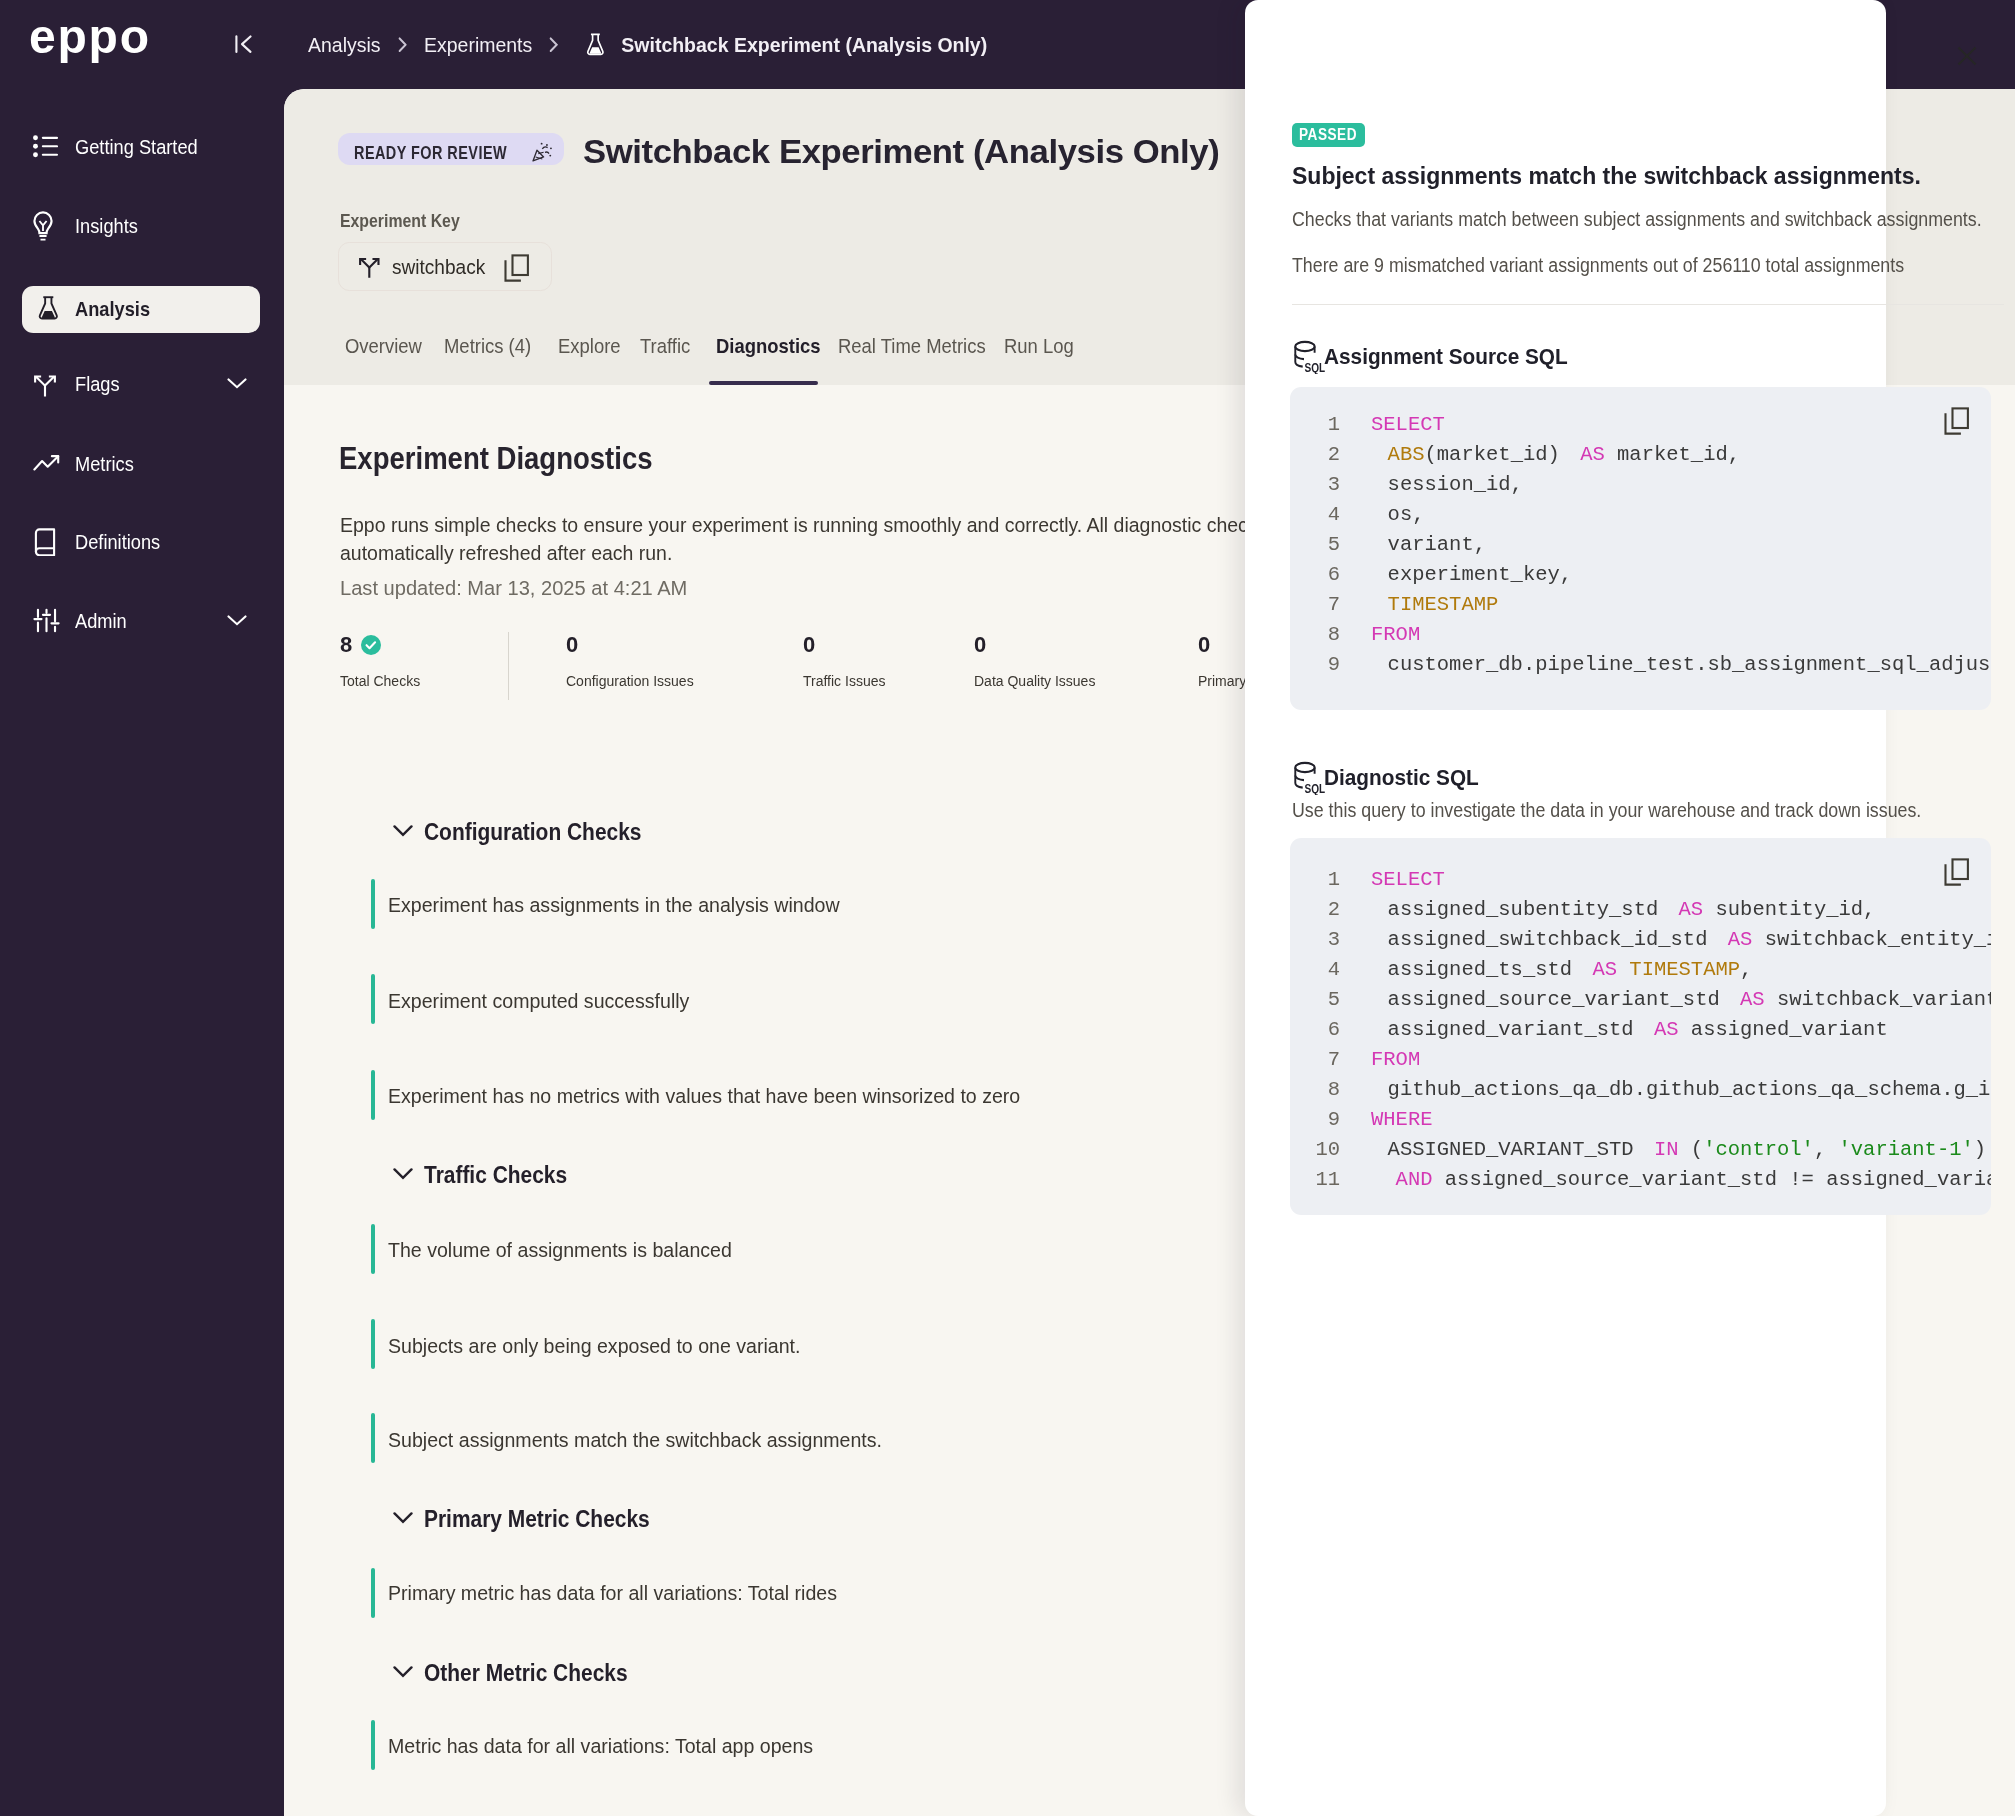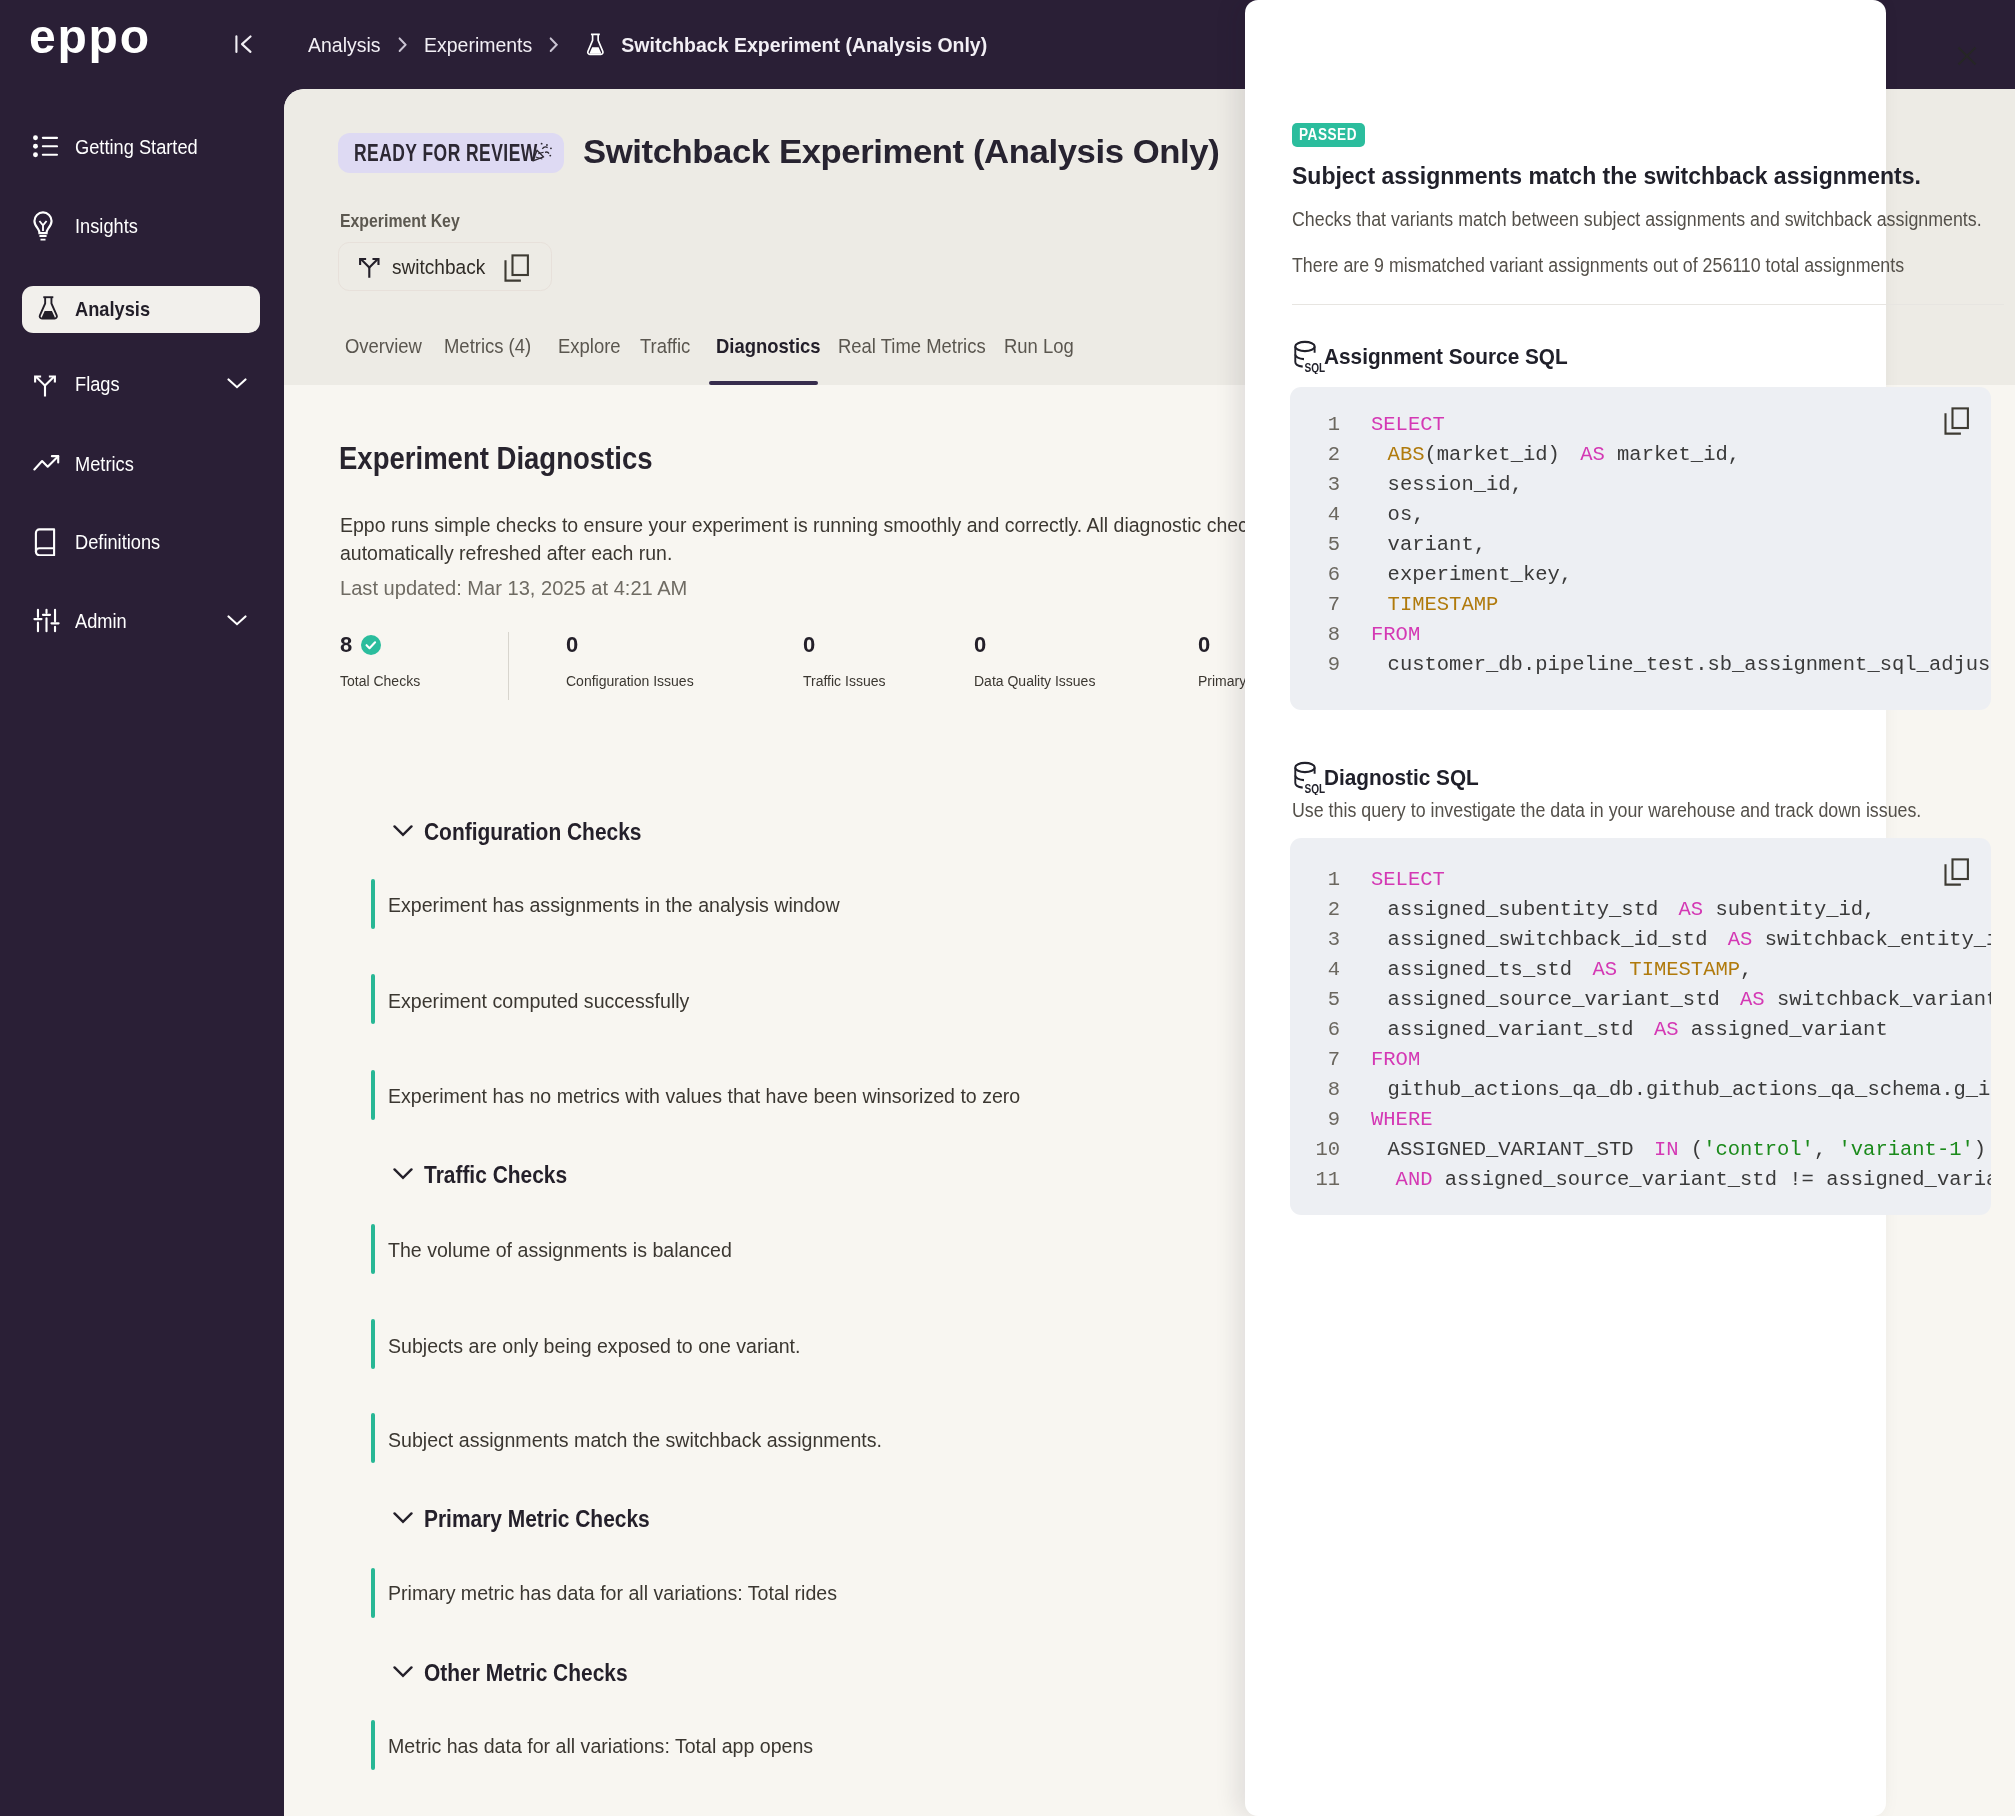--- a/index.html
+++ b/index.html
@@ -19,21 +19,21 @@
   #pill-inner svg { position:absolute; left:37px; }
   #pill-inner .lbl { position:absolute; left:75px; }
 
   
   #topbar { position:absolute; left:284px; top:0; width:960px; height:89px; color:#f2eff5; }
   #crumbs { position:absolute; left:0; top:0; height:89px; display:flex; align-items:center; font-size:20.5px; white-space:nowrap; transform:scaleX(0.95); transform-origin:0 50%; }
 
   
   #main { position:absolute; left:284px; top:89px; width:1731px; height:1727px; background:#f8f6f1; border-top-left-radius:20px; overflow:hidden; }
   #mainhead { position:absolute; left:0; top:0; width:1731px; height:296px; background:#edebe5; border-top-left-radius:20px; }
-  #badge { position:absolute; left:54px; top:44px; width:226px; height:40px; border-radius:12px; background:#dedaf3; color:#2c2833; font-size:23px; font-weight:700; }
+  #badge { position:absolute; left:54px; top:44px; width:226px; height:32px; border-radius:12px; background:#dedaf3; color:#2c2833; font-size:19px; font-weight:700; }
   #badge .t { position:absolute; left:15.5px; top:0; line-height:40px; transform:scaleX(0.76); transform-origin:0 50%; letter-spacing:0.6px; white-space:nowrap; }
   #h-title { position:absolute; left:299px; top:43px; font-size:34px; font-weight:700; color:#272330; white-space:nowrap; transform:scaleX(1.02); transform-origin:0 50%; letter-spacing:-0.4px; }
   #expkey-lbl { position:absolute; left:56px; top:122px; font-size:17.6px; font-weight:700; color:#5c5850; white-space:nowrap; transform:scaleX(0.9); transform-origin:0 50%; }
   #chip { position:absolute; left:54px; top:153px; width:214px; height:49px; border:1.4px solid #e7e0da; border-radius:11.3px; }
   #tabs { position:absolute; left:0; top:241px; width:1731px; height:31px; font-size:20.5px; color:#5a564f; }
   #tabs span { position:absolute; white-space:nowrap; line-height:31px; transform:scaleX(0.9); transform-origin:0 50%; }
   #tabs .act { color:#221e29; font-weight:700; }
   #tabunderline { position:absolute; left:425px; top:292px; width:109px; height:4.2px; background:#372d4d; border-radius:2.1px; }
 
   

